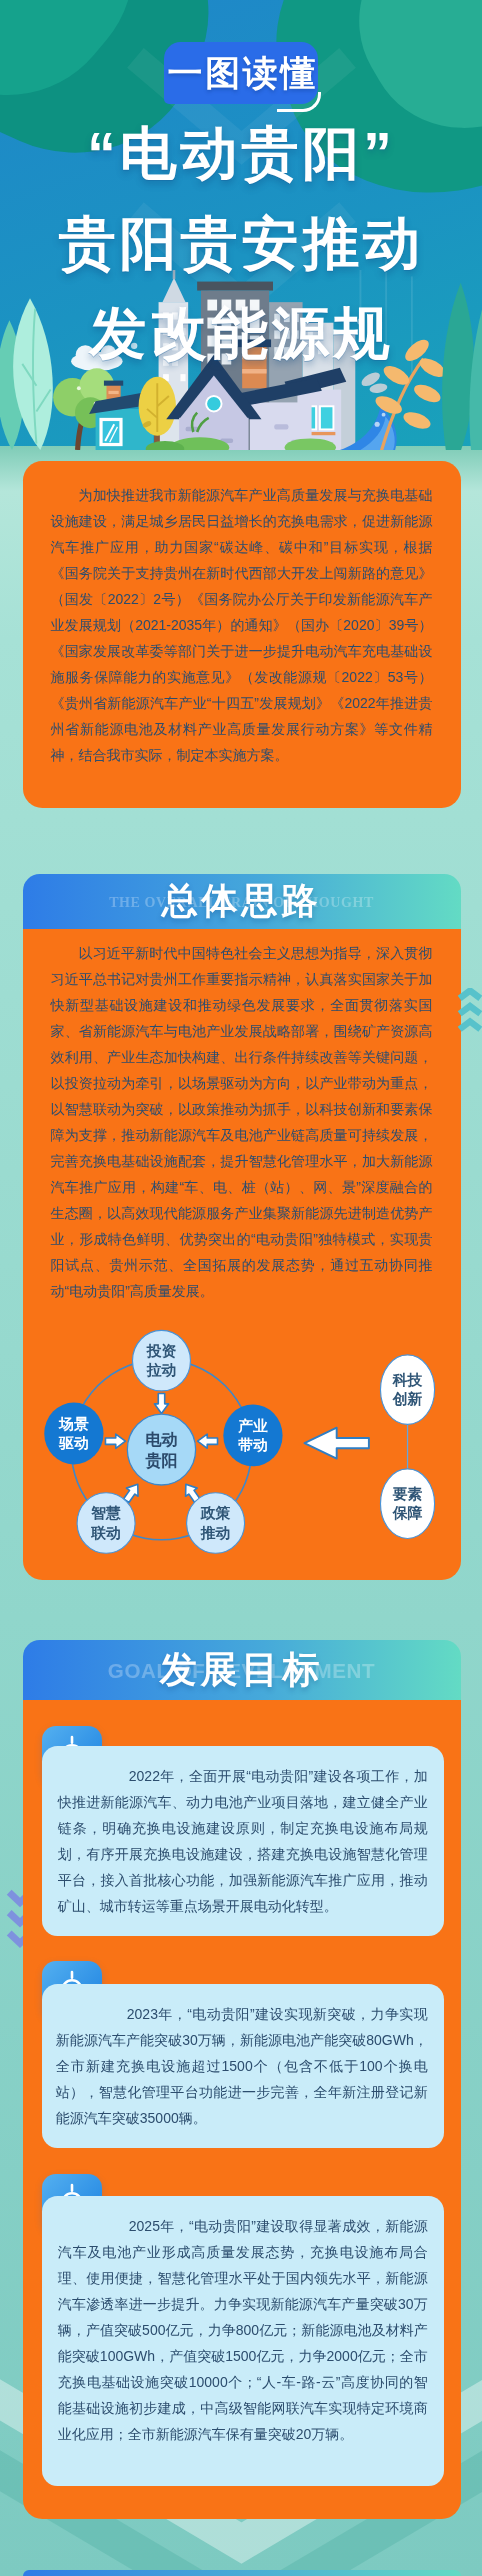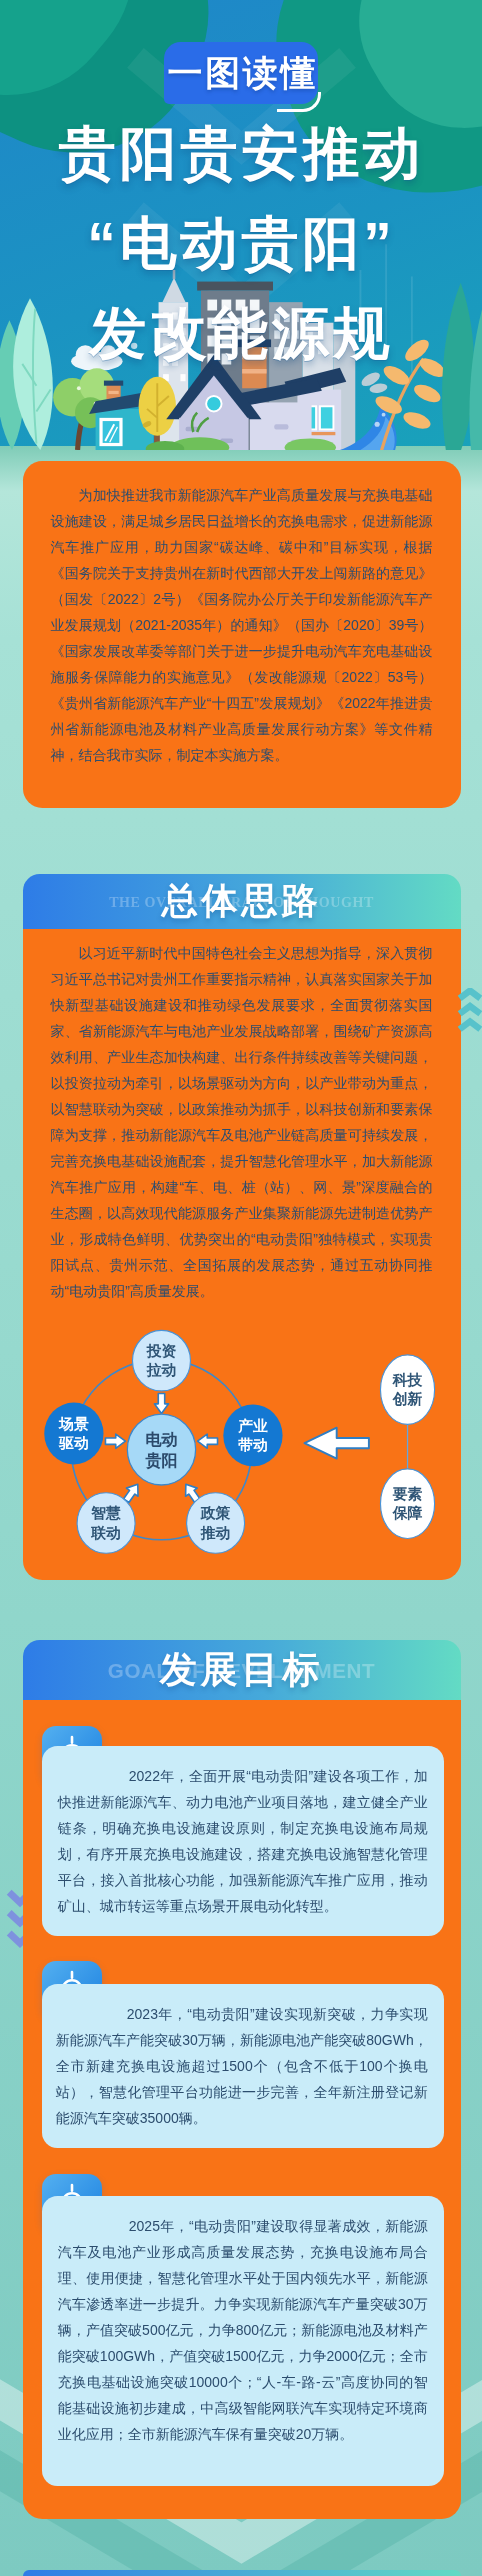--- a/index.html
+++ b/index.html
@@ -258,22 +258,22 @@
     <g>
       <path d="M700 740 C 678 640 684 520 716 440 C 748 532 744 652 700 740 Z" fill="#2aa795"></path>
       <path d="M737 740 C 724 662 728 560 750 478 L750 740 Z" fill="#45b9a9"></path>
     </g>
   </svg>
 
   <div class="badge">
     <span>一图读懂</span>
   </div>
   <div class="main-title">
+    <div>“电动贵阳”</div>
     <div>贵阳贵安推动</div>
-    <div>“电动贵阳”</div>
     <div>发改能源规</div>
   </div>
 
   <div class="card intro-card">
     <p class="body-text">为加快推进我市新能源汽车产业高质量发展与充换电基础设施建设，满足城乡居民日益增长的充换电需求，促进新能源汽车推广应用，助力国家“碳达峰、碳中和”目标实现，根据《国务院关于支持贵州在新时代西部大开发上闯新路的意见》（国发〔2022〕2号）《国务院办公厅关于印发新能源汽车产业发展规划（2021-2035年）的通知》（国办〔2020〕39号）《国家发展改革委等部门关于进一步提升电动汽车充电基础设施服务保障能力的实施意见》（发改能源规〔2022〕53号）《贵州省新能源汽车产业“十四五”发展规划》《2022年推进贵州省新能源电池及材料产业高质量发展行动方案》等文件精神，结合我市实际，制定本实施方案。</p>
   </div>
 
   <div class="sec-header hdr1">
     <div class="ghost">THE OVERALL TRAIN OF THOUGHT</div>
     <div class="cn">总体思路</div>

